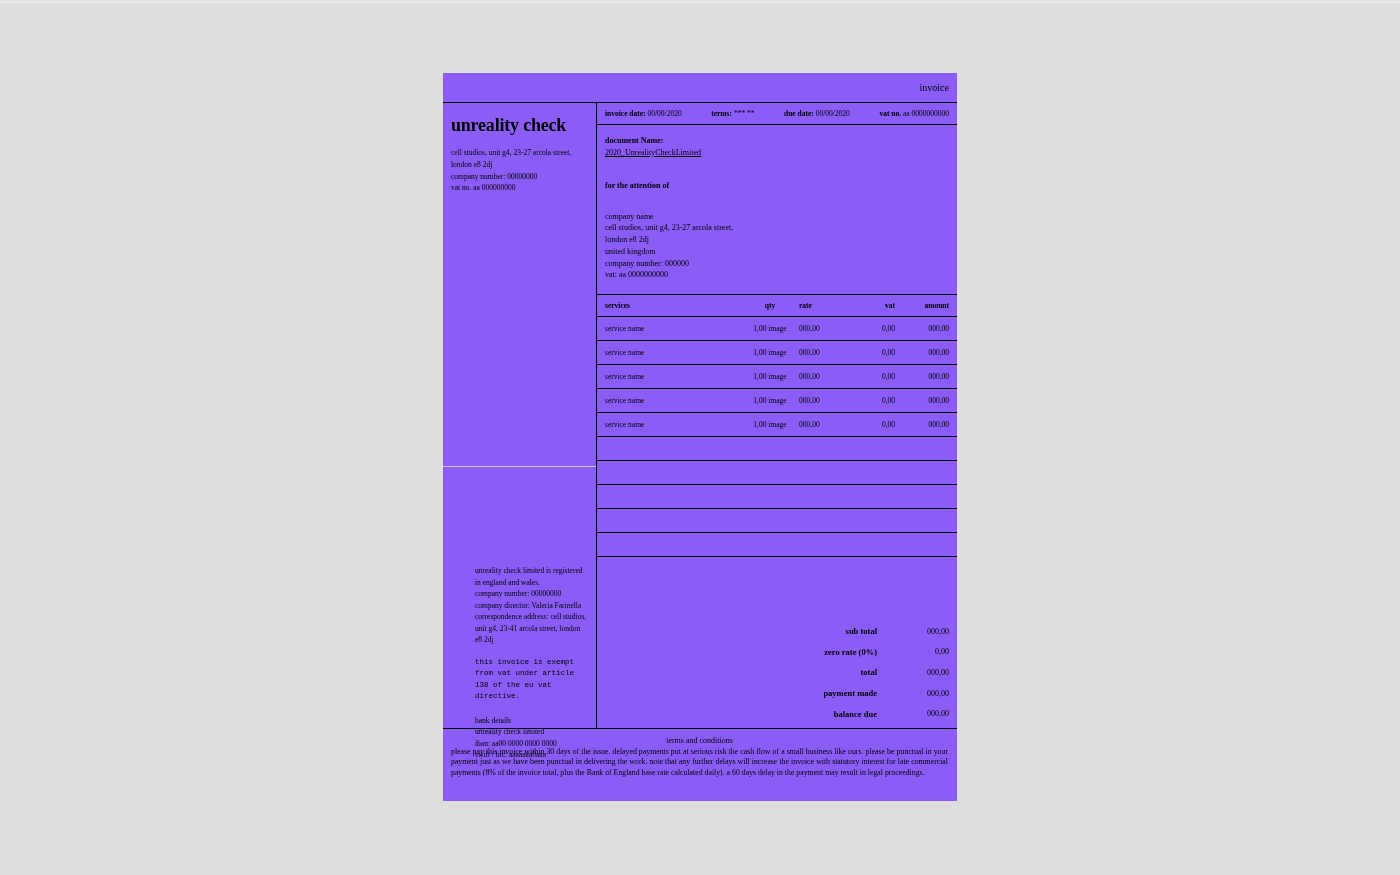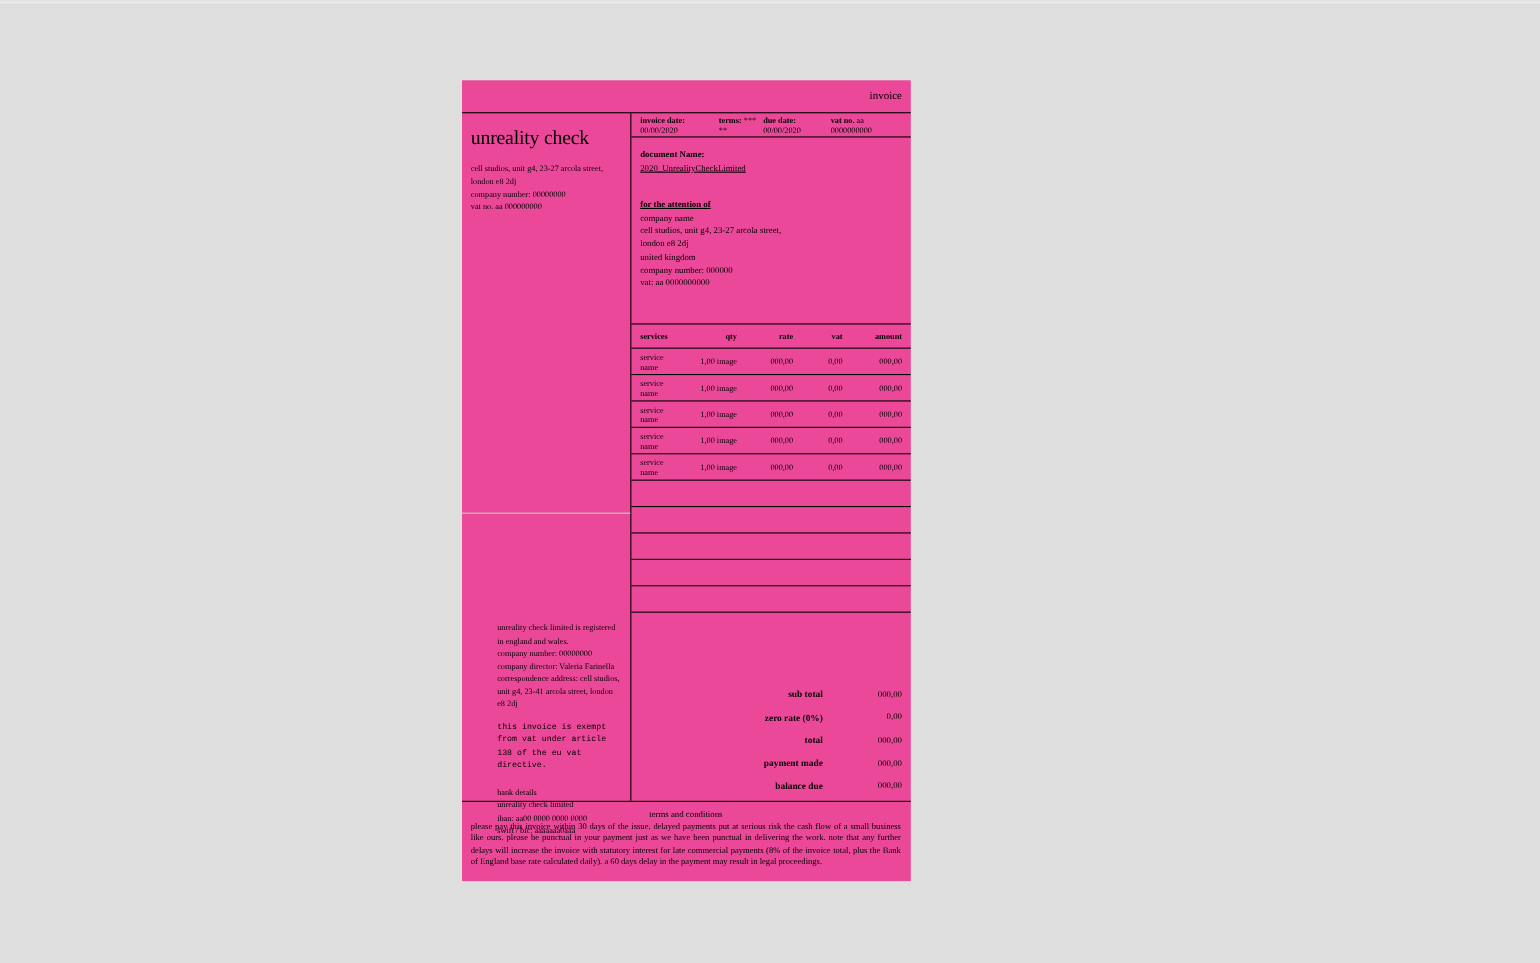--- a/index.html
+++ b/index.html
@@ -8,36 +8,36 @@
     background:#dedede;
     font-family:"Liberation Serif", serif;
     color:#000;
     position:relative;
   }
   .top-strip {
     position:absolute; top:0; left:0; right:0; height:3px;
     background:#e4e4e4; border-bottom:1px solid #eeeeee;
   }
   .page {
-    position:absolute; left:420px; top:73px; width:408px; height:728px;
-    background:#ec4899;
+    position:absolute; left:443px; top:73px; width:514px; height:728px;
+    background:#8b5cf6;
   }
   .page-header {
     position:absolute; top:0; left:0; right:0; height:30px;
     border-bottom:1px solid #000;
     display:flex; align-items:center; justify-content:flex-end;
     padding-right:8px; font-size:10px;
   }
   
   .left-col {
     position:absolute; left:0; top:30px; width:154px; height:625px;
     border-right:1px solid #000;
   }
   .left-top { position:absolute; left:8px; right:8px; top:12px; }
-  .logo { font-size:18px; font-weight:normal; letter-spacing:-0.2px; }
+  .logo { font-size:18px; font-weight:bold; letter-spacing:-0.2px; }
   .company-address { margin-top:11px; font-size:7.5px; line-height:11.8px; }
   .left-divider {
     position:absolute; left:0; width:100%; top:363px;
     border-top:1px solid #c9c9c9;
   }
   .left-bottom {
     position:absolute; left:8px; right:7px; top:462px;
     font-size:7.5px; line-height:11.5px;margin-left:24px;
   }
   .vat-note { margin-top:11px;font-family:Liberation Mono, monospace; }
@@ -47,35 +47,35 @@
   .meta-row {
     height:22px; border-bottom:1px solid #000;
     display:flex; align-items:center; justify-content:space-between;
     padding:0 8px; font-size:7.5px;
   }
   .meta-row b { font-weight:bold; }
   .doc-block { margin:11px 8px 0; font-size:8px; }
   .doc-label { font-weight:bold; }
   .doc-name { margin-top:3px;text-decoration:underline; }
   .attention-block { margin:23px 8px 0; font-size:8px; line-height:11.7px; }
-  .attention-label { font-weight:bold; margin-bottom:1px;text-decoration:underline; }
+  .attention-label { font-weight:bold; margin-bottom:19px; }
   
   .table { position:absolute; top:191px; left:0; right:0; font-size:7.5px; }
   .thead {
     display:flex; align-items:center; height:23px;
     border-top:1px solid #000; border-bottom:1px solid #000;
     font-weight:bold; padding:0 8px;
   }
   .trow {
     display:flex; align-items:center; height:24px;
     border-bottom:1px solid #000; padding:0 8px;
   }
   .c-serv { flex:1; text-align:left; }
-  .c-qty  { width:58px; text-align:right; }
-  .c-rate { width:51px; text-align:right; }
+  .c-qty  { width:58px; text-align:center; }
+  .c-rate { width:51px; text-align:left; }
   .c-vat  { width:45px; text-align:right; }
   .c-amt  { width:54px; text-align:right; }
   
   .totals { position:absolute; top:518px; left:0; right:0; padding-right:8px; }
   .total-row { display:flex; align-items:center; height:20.6px; }
   .total-label { flex:1; text-align:right; font-weight:bold; font-size:8.5px; }
   .total-value { width:72px; text-align:right; font-size:8px; }
   
   .bottom-section {
     position:absolute; top:655px; left:0; right:0; height:73px;

